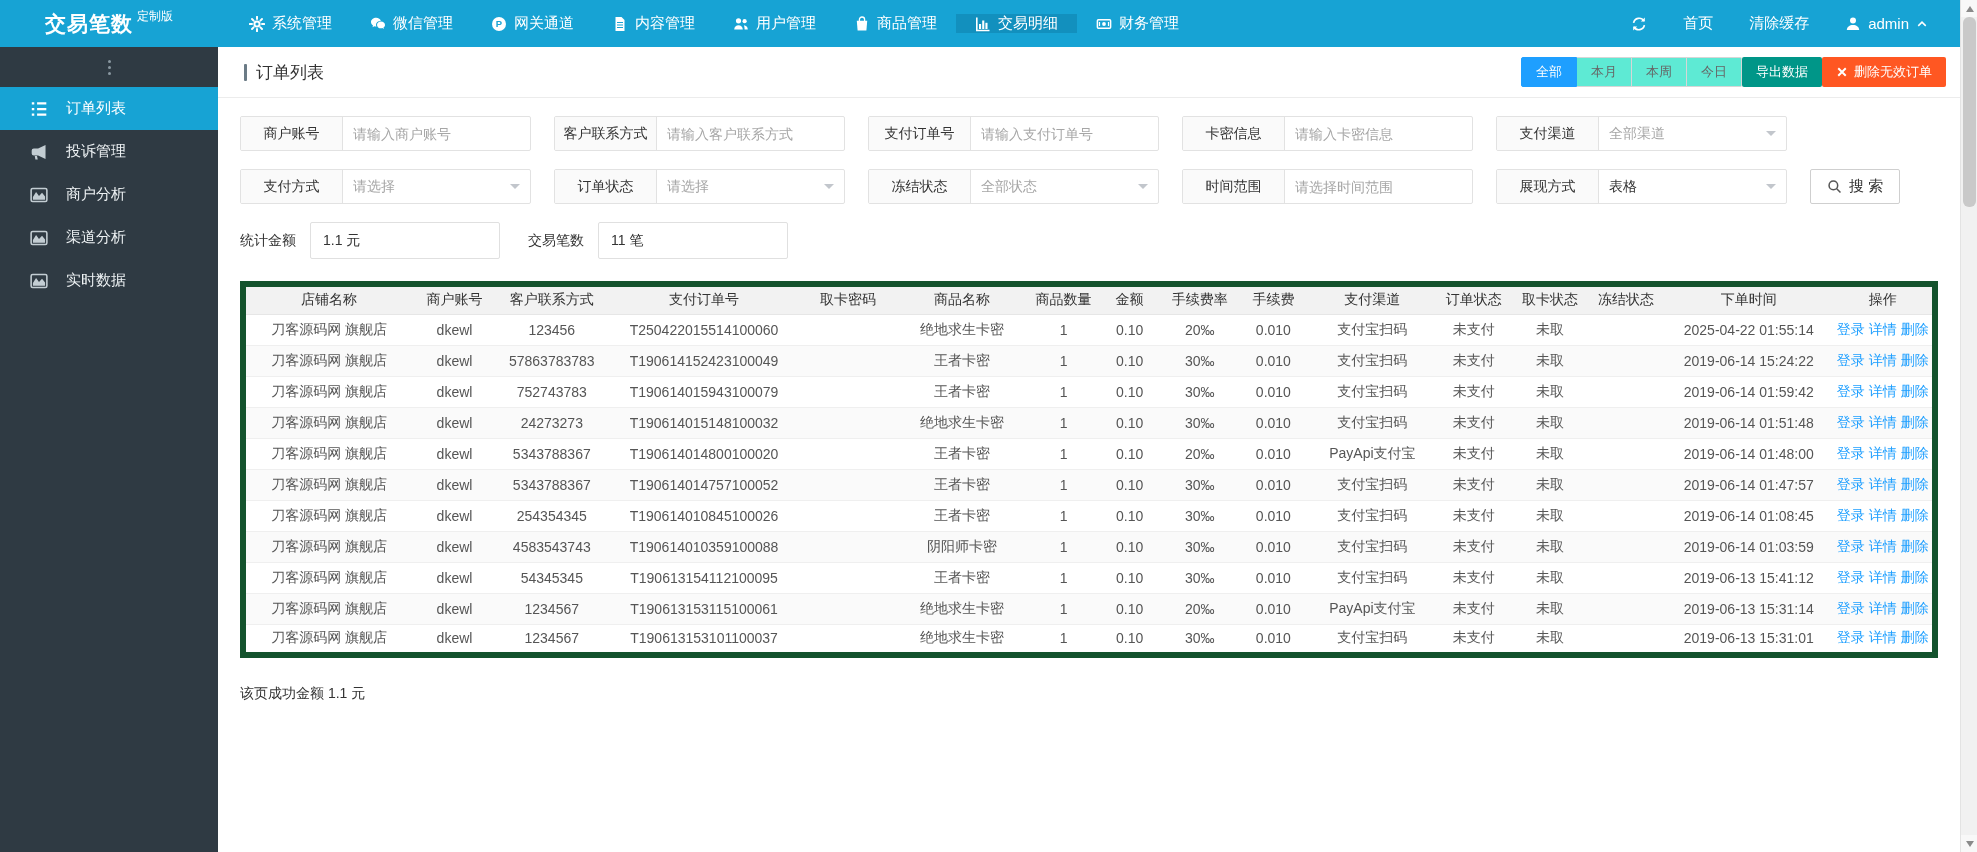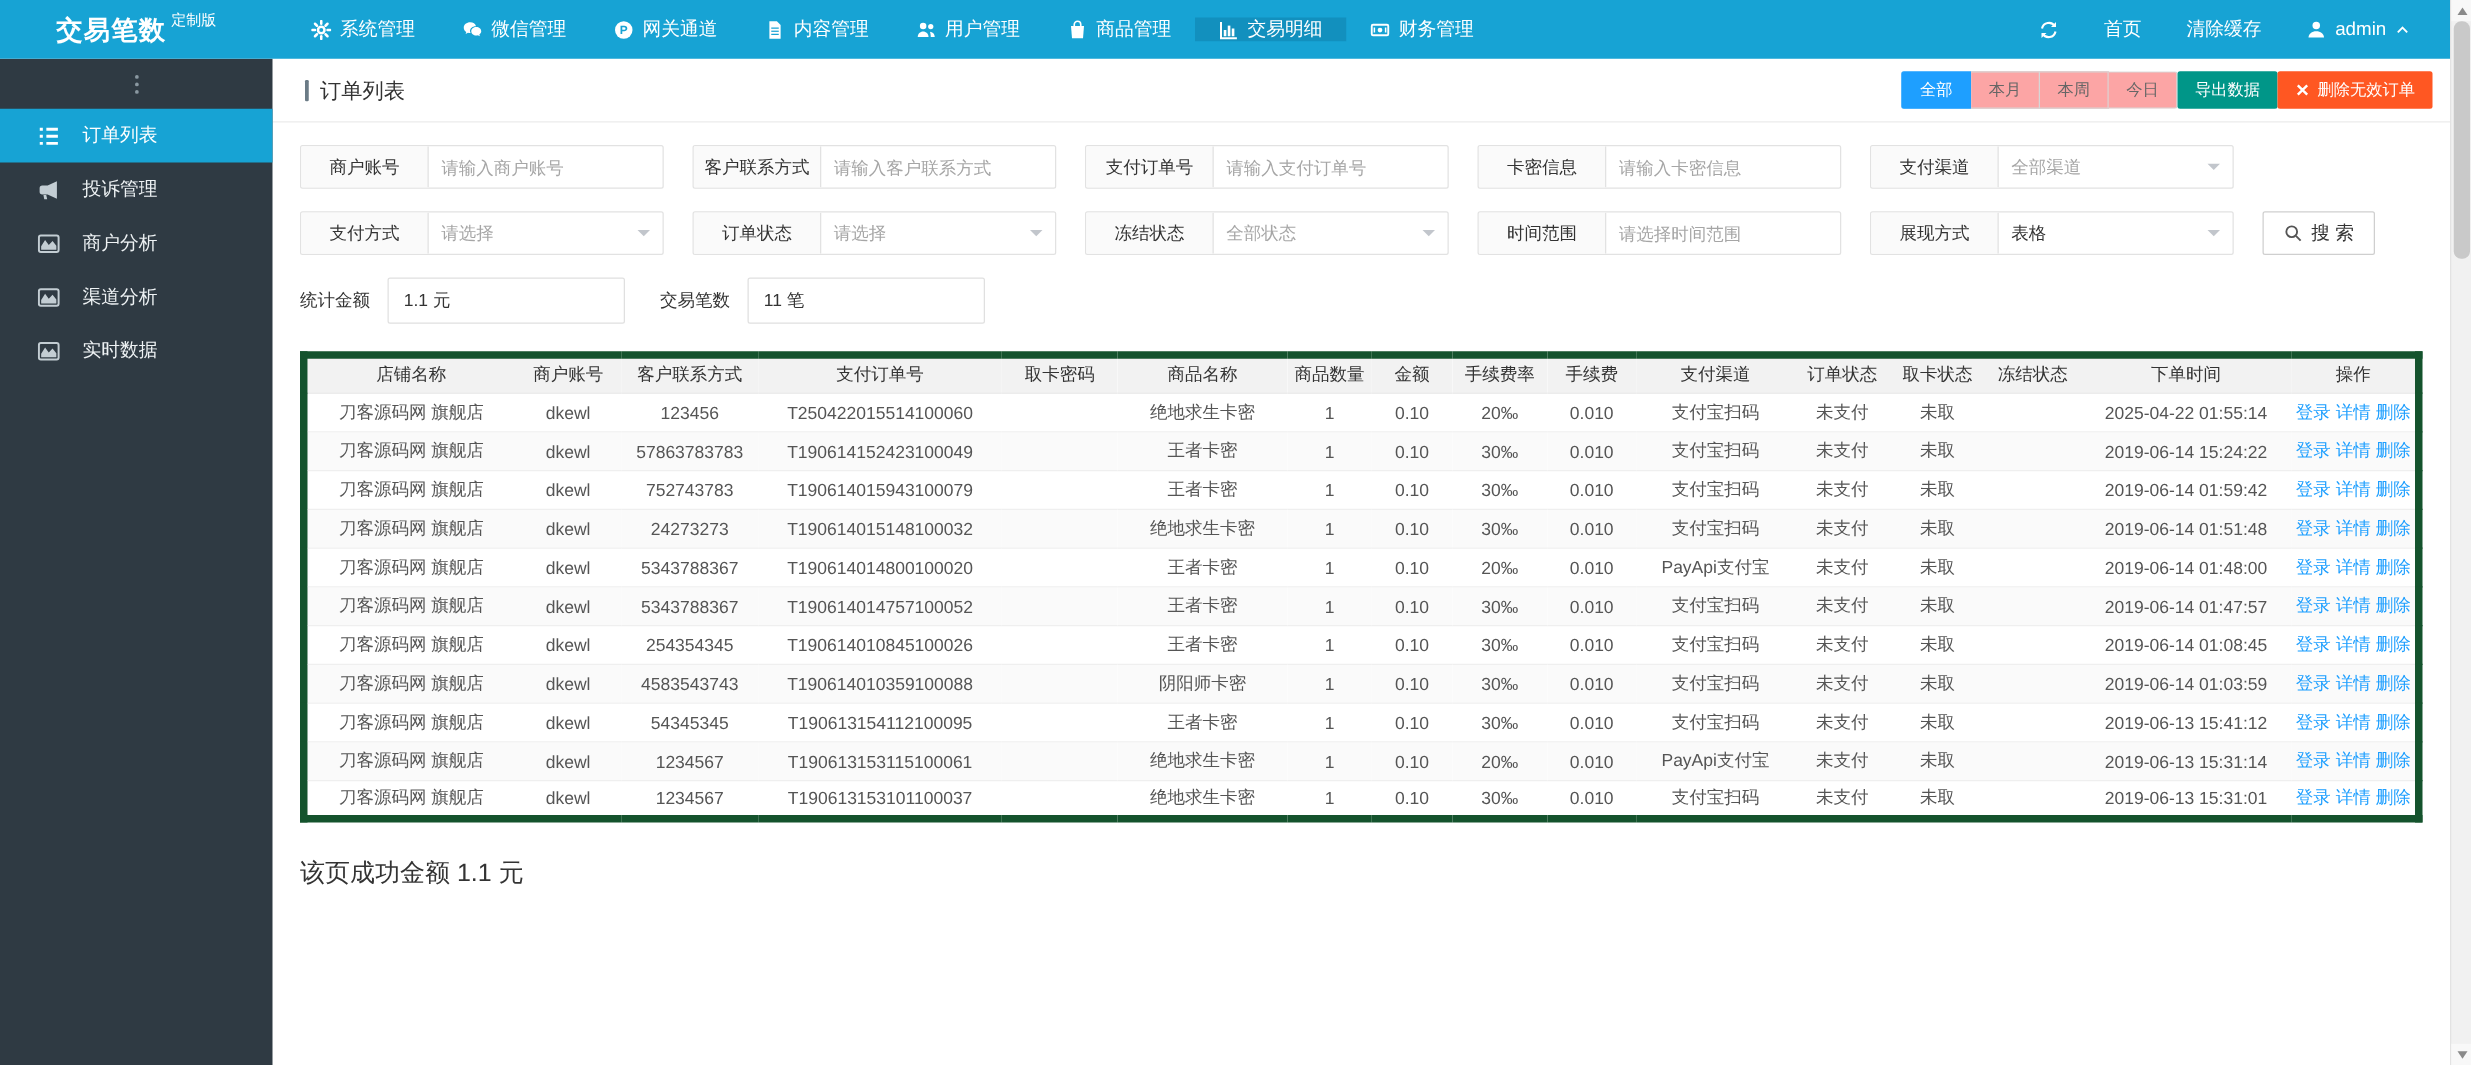--- a/index.html
+++ b/index.html
@@ -42,21 +42,21 @@
   .side-item.active { background:#17a3d4; color:#fff; }
   .side-item.active .si-icon { color:#fff; }
 
   
   .main { position:absolute; top:47px; left:218px; right:17px; bottom:0; background:#fff; overflow:hidden; }
   .page-head { display:flex; align-items:center; height:50px; padding:0 14px 0 26px; }
   .title-bar { width:3px; height:17px; background:#6b7b86; margin-right:9px; border-radius:1px; }
   .page-title { font-size:17px; font-weight:normal; color:#333; }
   .head-actions { margin-left:auto; display:flex; align-items:center; gap:0; }
   .btn-group { display:flex; }
-  .bg-btn { padding:5px 14px; font-size:13px; background:#fca5a5; border:1px solid #d6d6d6; border-left-width:0; color:#666; cursor:pointer; font-family:inherit; }
+  .bg-btn { padding:5px 14px; font-size:13px; background:#5eead4; border:1px solid #d6d6d6; border-left-width:0; color:#666; cursor:pointer; font-family:inherit; }
   .bg-btn:first-child { border-left-width:1px; border-radius:2px 0 0 2px; }
   .bg-btn:last-child { border-radius:0 2px 2px 0; }
   .bg-btn.active { background:#1E9FFF; border-color:#1E9FFF; color:#fff; }
   .btn { border:none; padding:6px 14px; font-size:13px; color:#fff; border-radius:2px; cursor:pointer; display:flex; align-items:center; gap:6px; font-family:inherit; }
   .btn.teal { background:#009688; }
   .btn.orange { background:#FF5722; }
   .btn .x-ic svg { width:12px; height:12px; }
   .divider { height:1px; background:#ececec; }
 
   
@@ -78,21 +78,21 @@
   .stat-box { width:190px; height:37px; border:1px solid #e0e0e0; border-radius:2px; display:flex; align-items:center; padding-left:12px; font-size:14px; color:#333; }
 
   
   .order-table { width:calc(100% - 44px); margin:0 22px; border-collapse:collapse; table-layout:fixed; border:6px solid #14532d; }
   .order-table th { background:#f2f2f2; font-weight:normal; font-size:14px; color:#333; height:30px; border-bottom:1px solid #e6e6e6; white-space:nowrap; overflow:hidden; text-align:center; }
   .order-table td { text-align:center; font-size:14px; color:#555; height:31px; border-bottom:1px solid #efefef; white-space:nowrap; overflow:hidden; }
   .order-table tbody tr:nth-child(even) td { background:#fafafa; }
   .red { color:#ff0000; }
   .op-link { color:#1E9FFF; text-decoration:none; margin:0 2px; cursor:pointer; }
 
-  .footer-note { margin:27px 22px; font-size:20px; color:#333; }
+  .footer-note { margin:27px 22px; font-size:14px; color:#333; }
 </style>
 </head>
 <body>
 
 <div class="scrollbar">
   <div class="sb-arrow up">
       <i class="tri-up"></i>
     </div>
   <div class="sb-thumb"></div>
   <div class="sb-arrow down">

